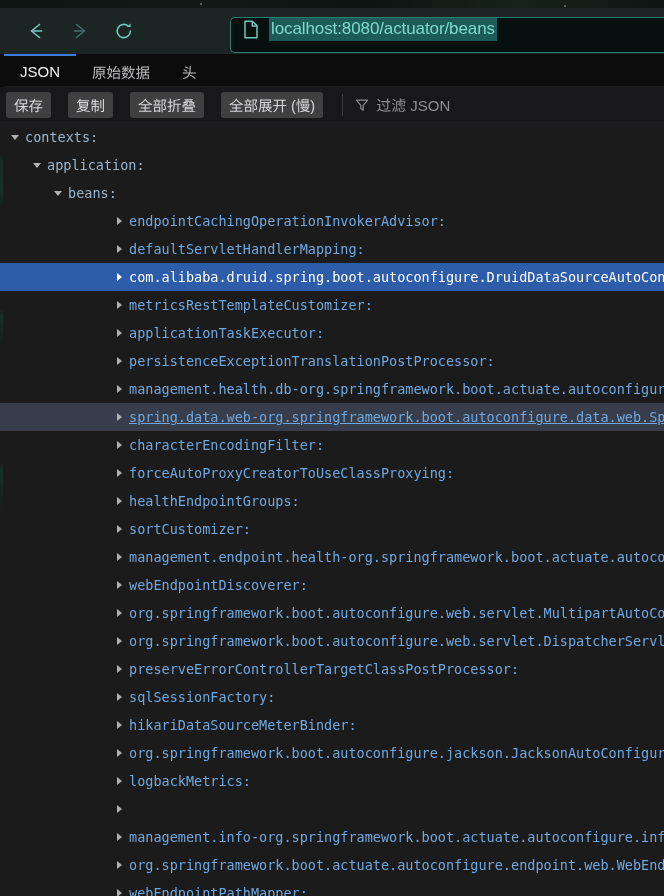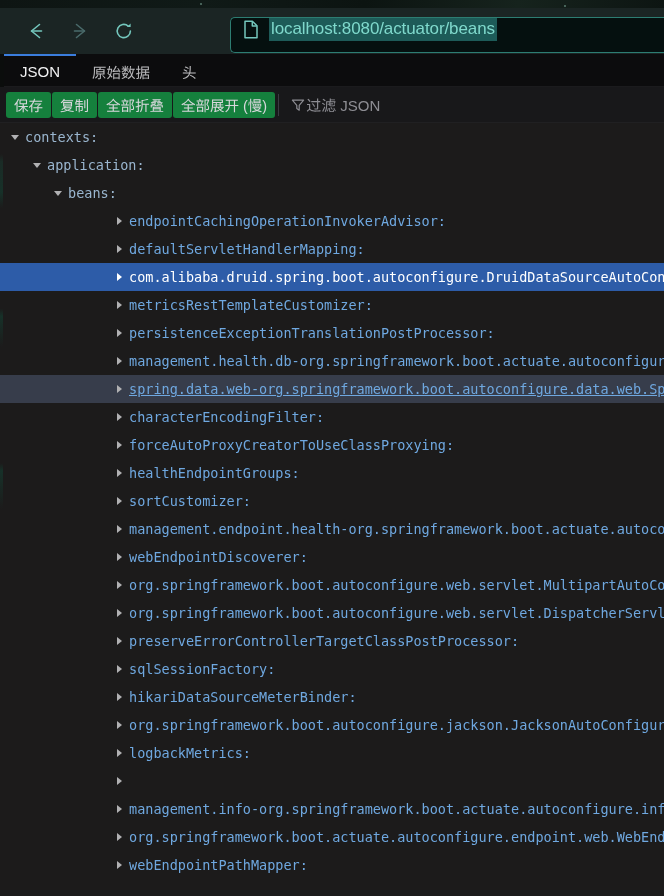--- a/index.html
+++ b/index.html
@@ -80,34 +80,34 @@
   
   .toolbar{
     position:absolute; top:87px; left:0; width:664px; height:36px;
     background:#18181a;
     display:flex; align-items:center;
     padding-left:6px;
     border-bottom:1px solid #202022;
   }
   .tbtn{
     height:26px;
-    background:#15803d;
+    background:#404040;
     color:#d7d7db;
     border:none; border-radius:3px;
     font-size:14.5px;
     padding:0 8px;
-    margin-right:1px;
+    margin-right:17px;
     font-family:"Liberation Sans", sans-serif;
     display:flex; align-items:center;
     cursor:default;
     white-space:nowrap;
   }
   .tb-sep{ width:1px; height:22px; background:#3a3a41; margin:0 5px 0 2px; }
   .filter-wrap{
-    flex:1; height:30px; display:flex; align-items:center; 
+    flex:1; height:30px; display:flex; align-items:center; gap:6px;
     padding-left:6px;
   }
   .filter-icon{ width:16px; height:16px; display:flex; align-items:center; justify-content:center;}
   .filter-ph{ font-size:15px; color:#8d8d93; }
 
   
   .jsonpanel{
     position:absolute; top:123px; left:0; width:664px; height:773px;
     background:#1c1b1b;
     overflow:hidden;
@@ -281,20 +281,28 @@
           </svg>
         </span>
         <span class="label">metricsRestTemplateCustomizer:</span>
       </div>
       <div class="row lvl3">
         <span class="twisty">
           <svg width="10" height="10" viewBox="0 0 10 10">
             <polygon points="3,1 8,5 3,9" fill="#b1b1b3"></polygon>
           </svg>
         </span>
+        <span class="label">applicationTaskExecutor:</span>
+      </div>
+      <div class="row lvl3">
+        <span class="twisty">
+          <svg width="10" height="10" viewBox="0 0 10 10">
+            <polygon points="3,1 8,5 3,9" fill="#b1b1b3"></polygon>
+          </svg>
+        </span>
         <span class="label">persistenceExceptionTranslationPostProcessor:</span>
       </div>
       <div class="row lvl3">
         <span class="twisty">
           <svg width="10" height="10" viewBox="0 0 10 10">
             <polygon points="3,1 8,5 3,9" fill="#b1b1b3"></polygon>
           </svg>
         </span>
         <span class="label">management.health.db-org.springframework.boot.actuate.autoconfigure.jdb</span>
       </div>

